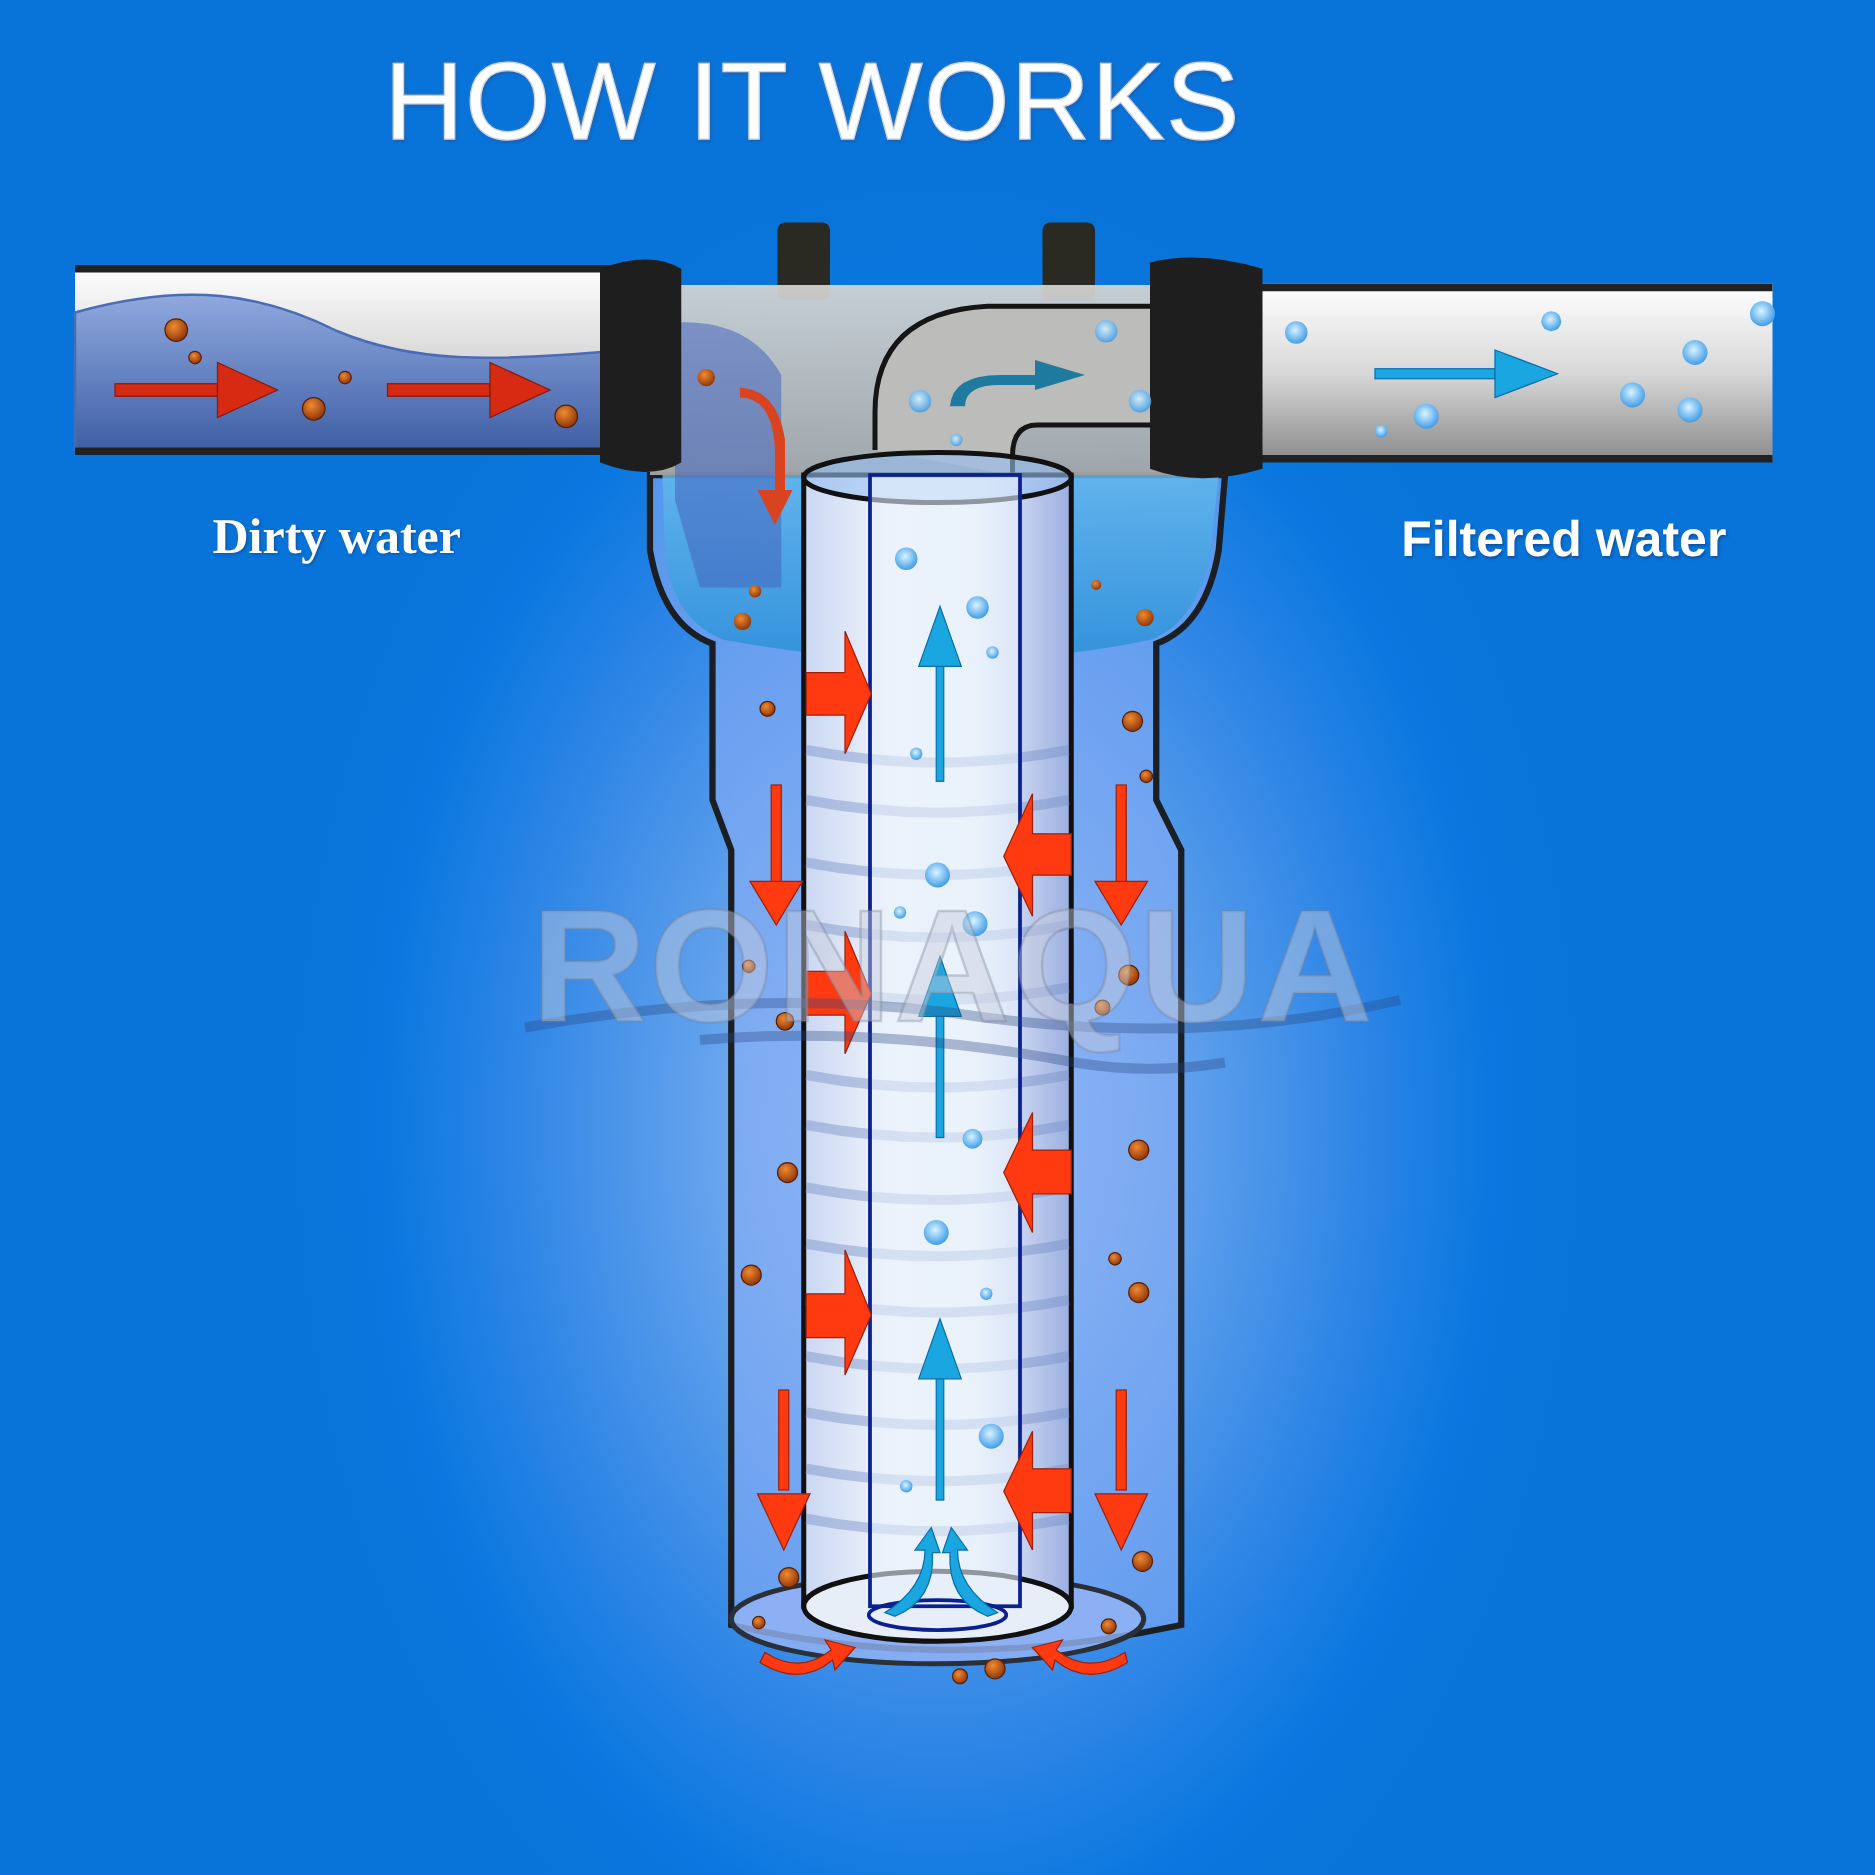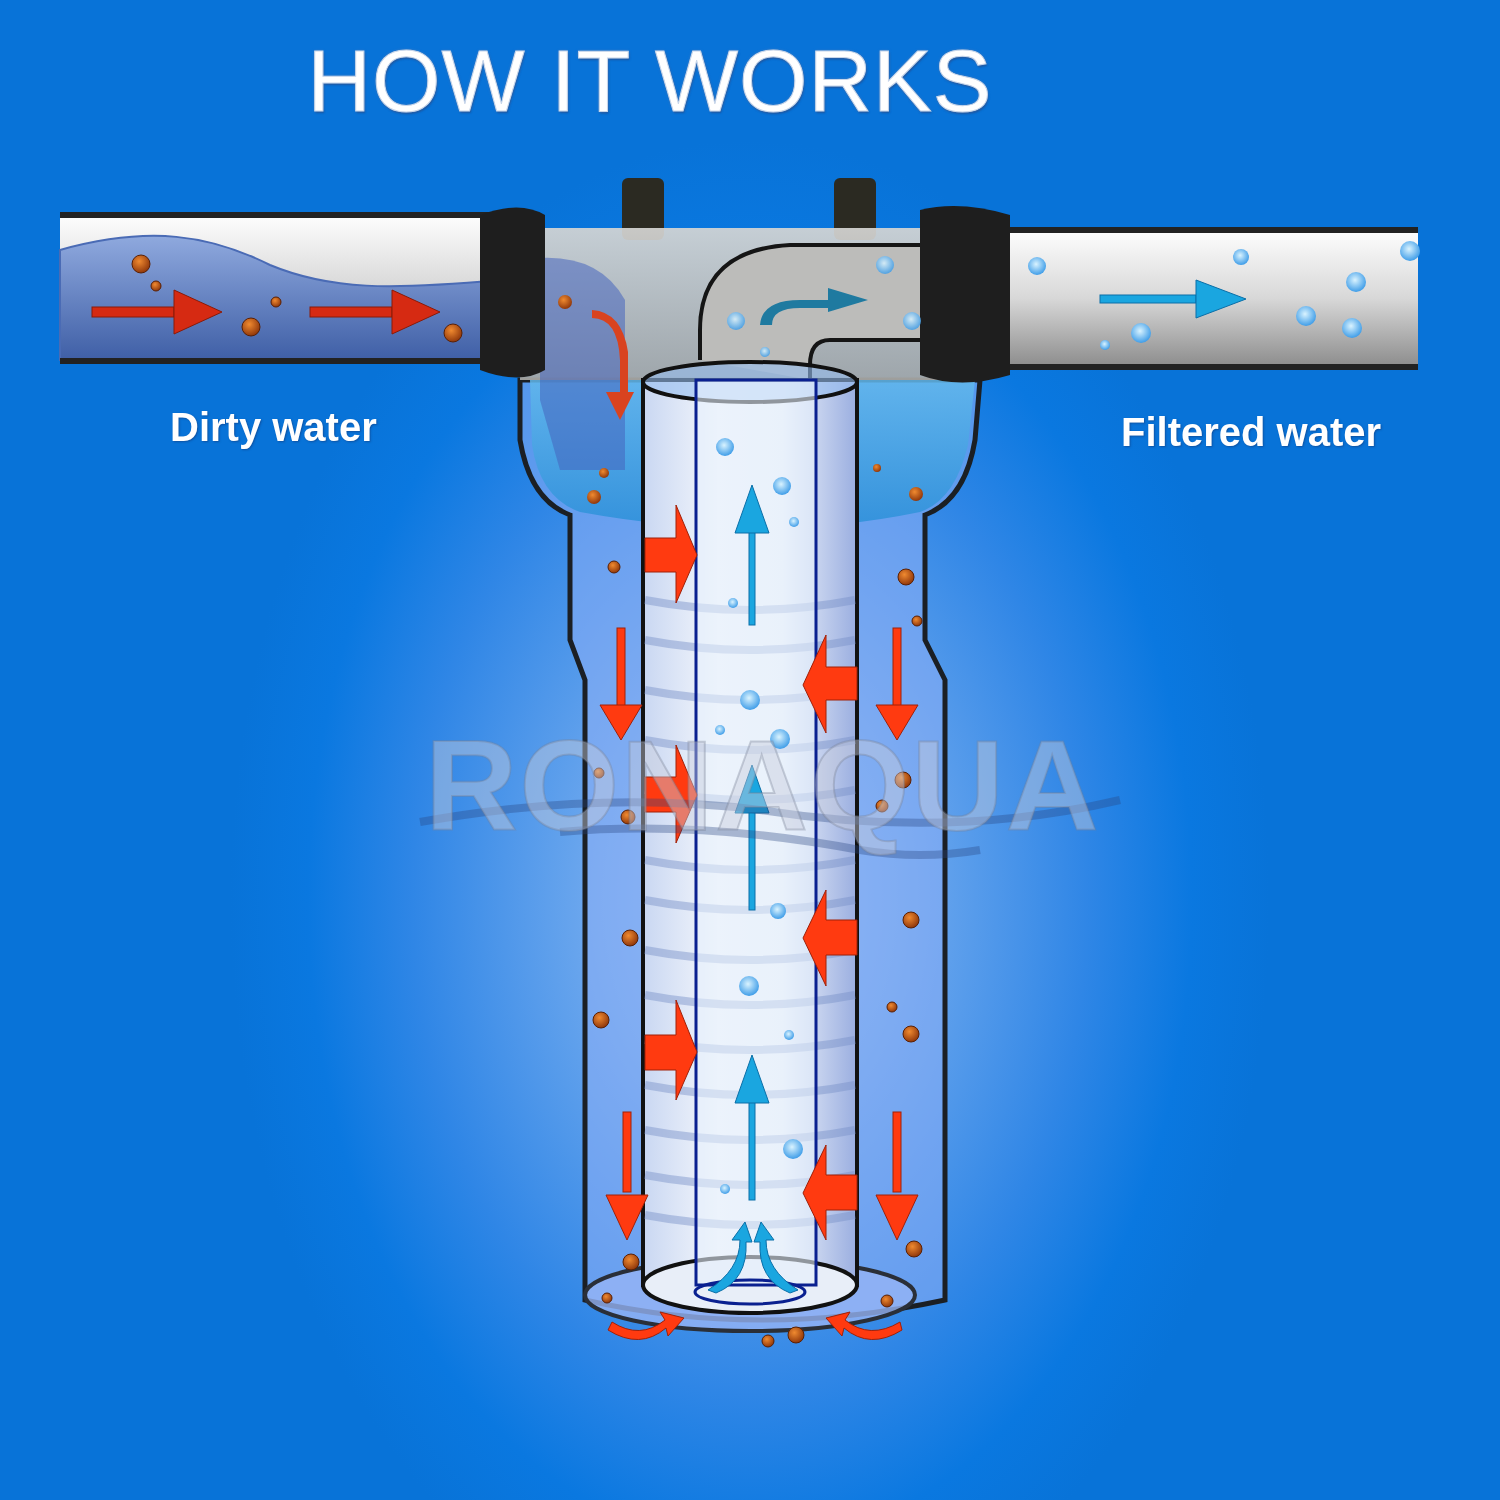--- a/index.html
+++ b/index.html
@@ -11,28 +11,27 @@
   .title {
     position: absolute; left: 0; top: 30px; width: 1300px; text-align: center;
     font-size: 88px; font-weight: 400; color: #ffffff; letter-spacing: 1px;
     text-shadow: 0 0 3px #5a7fb8, 1px 2px 2px rgba(30,60,120,0.6);
     -webkit-text-stroke: 1px #c8d6ea;
   }
   .label {
     position: absolute; color: #ffffff; font-weight: 700; font-size: 40px;
     text-shadow: 1px 1px 2px rgba(20,50,110,0.5);
   }
-  .label-dirty { left: 170px; top: 405px; }
+  .label-dirty { left: 170px; top: 405px; font-family: Liberation Serif, serif; }
   .label-filtered { left: 1121px; top: 410px; }
   .watermark {
     position: absolute; left: 425px; top: 700px; font-size: 128px; font-weight: 700;
     color: rgba(200,205,220,0.45); letter-spacing: 2px;
     -webkit-text-stroke: 2px rgba(120,130,150,0.35);
     pointer-events: none;
-    margin-top: 12px;
   }
   svg.diagram { position: absolute; left: 0; top: 0; }
 </style>
 </head>
 <body>
 
 <div class="title">HOW IT WORKS</div>
 
 <svg class="diagram" width="1500" height="1500" viewBox="0 0 1500 1500">
   <defs>

